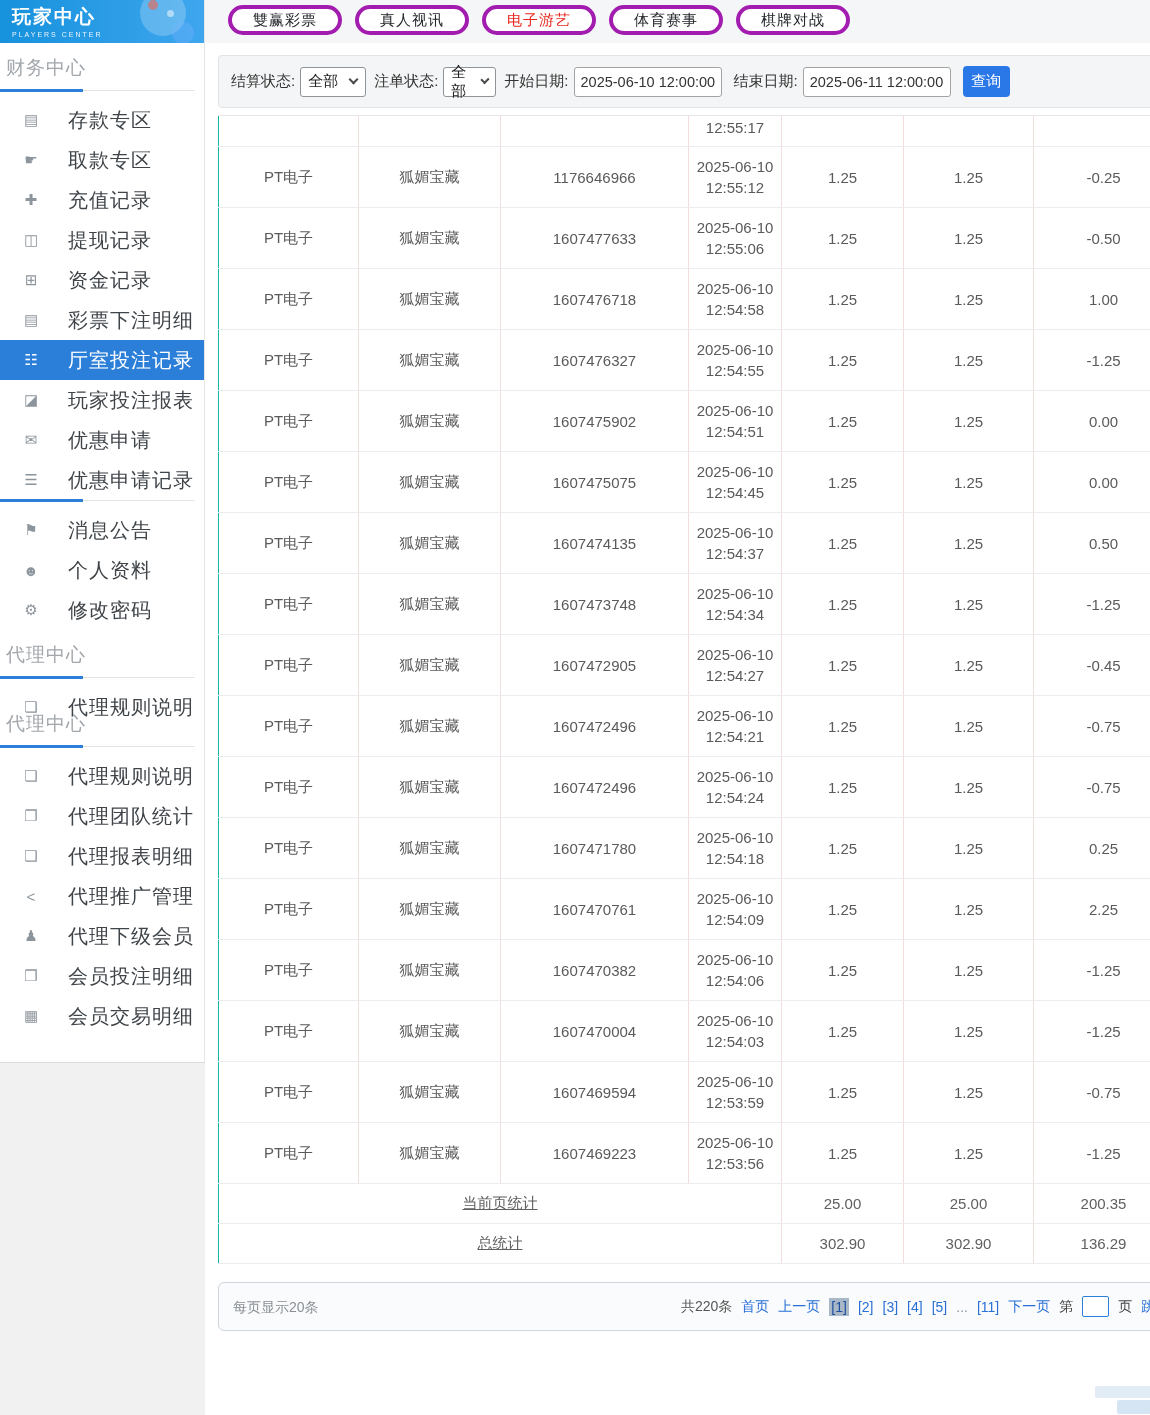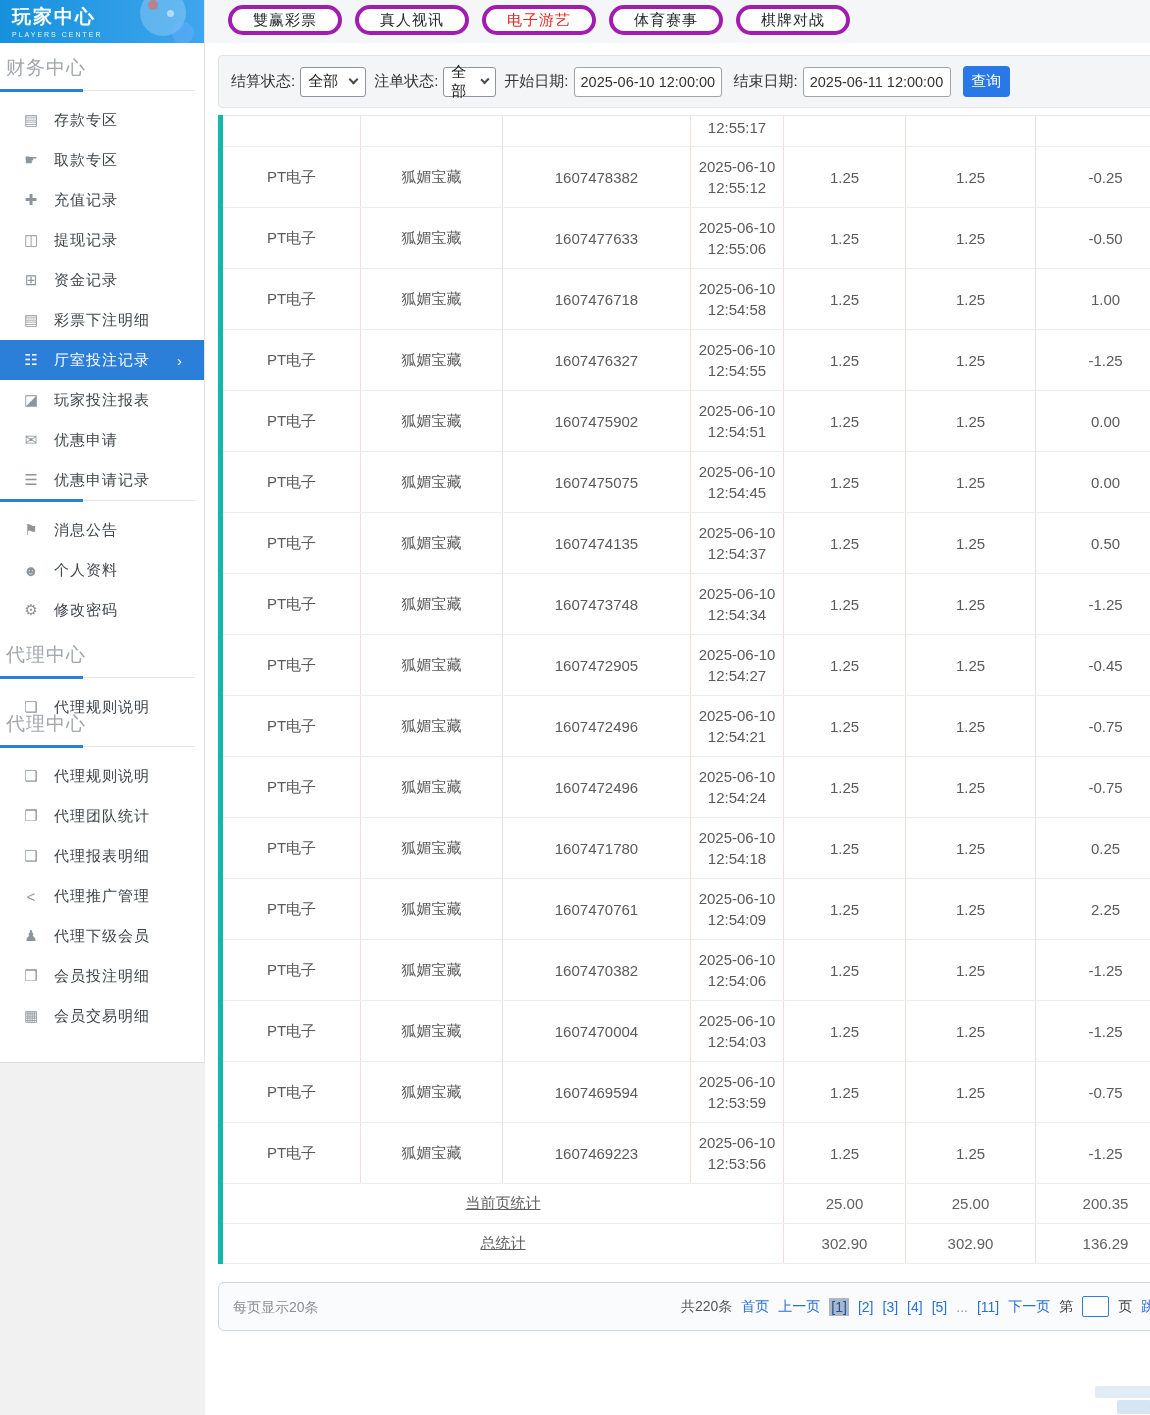--- a/index.html
+++ b/index.html
@@ -18,21 +18,21 @@
   .logo-deco i:nth-child(1){ width:46px;height:46px; right:10px; top:2px; background:rgba(255,255,255,.22);}
   .logo-deco i:nth-child(2){ width:22px;height:22px; right:2px; top:34px; background:rgba(120,180,255,.35);}
   .logo-deco i:nth-child(3){ width:10px;height:10px; right:38px; top:12px; background:rgba(255,90,60,.55);}
   .logo-deco i:nth-child(4){ width:7px;height:7px; right:22px; top:22px; background:rgba(255,255,255,.5);}
 
   .sec-title { font-size:19px; color:#a2a7ac; padding:12px 0 9px 6px; letter-spacing:1px; }
   .sec-divider { position:relative; height:1px; background:#e4e4e4; width:195px; margin-bottom:9px; }
   .sec-divider::before { content:""; position:absolute; left:0; top:-1px; width:83px; height:3px; background:#2b7fd9; }
   .item { height:40px; display:flex; align-items:center; cursor:pointer; position:relative; }
   .item .ic { width:22px; margin-left:20px; color:#8d959c; font-size:15px; text-align:center; }
-  .item .lb { margin-left:12px; font-size:15px; color:#3f4449; letter-spacing:1px; }
+  .item .lb { margin-left:26px; font-size:20px; color:#3f4449; letter-spacing:1px; }
   .item.active { background:#2b7fd9; }
   .item.active .ic, .item.active .lb { color:#fff; }
   .item .chev { position:absolute; right:22px; color:#fff; font-size:15px; }
   .sec.overlap { margin-top:-28px; position:relative; }
   .sec.overlap .sec-title { background:transparent; }
 
   
   .main { position:relative; width:945px; background:#fff; padding-left:13px; }
   .navrow { height:43px; margin-left:-13px; padding:5px 0 0 23px; background:#f5f6f7; display:flex; gap:13px; }
   .pill { display:inline-flex; align-items:center; height:30px; padding:0 21px; background:#fff;
@@ -49,21 +49,21 @@
   .finput { width:148px; height:30px; border:1px solid #a3a3a3; border-radius:3px; background:#fff;
     font-size:14.5px; color:#333; padding:0 6px; margin-right:12px; font-family:"Liberation Sans",sans-serif; }
   .btn-search { width:47px; height:31px; background:#2a78e8; color:#fff; border:none; border-radius:4px;
     font-size:15px; cursor:pointer; font-family:"Liberation Sans",sans-serif; }
 
   
   table.bets { margin-top:7px; width:955px; table-layout:fixed; border-collapse:collapse; font-size:15px; color:#5a5a5a; }
   table.bets td { text-align:center; border-right:1px solid #f3dede; border-bottom:1px solid #ececec; }
   table.bets tr.partial td { height:31px; vertical-align:top; padding-top:3px; border-top:1px solid #e6e6e6; }
   table.bets tr.datarow td { height:61px; vertical-align:middle; }
-  table.bets td:first-child { border-left:5px solid #14b8a6; }
+  table.bets td:first-child { border-left:1px solid #14b8a6; }
   table.bets .dt { line-height:21px; }
   table.bets tr.sumrow td { height:40px; vertical-align:middle; color:#606060; }
   table.bets tr.sumrow td.sl { border-right:1px solid #f3dede;text-decoration:underline; }
 
   
   .pagebar { position:relative; margin-top:18px; width:960px; height:49px; background:#fafbfc;
     border:1px solid #ccd6e0; border-radius:6px; font-size:14px; }
   .perpage { position:absolute; left:14px; top:16px; color:#8a8f94; }
   .pag-right { position:absolute; left:462px; top:0; height:100%; display:flex; align-items:center; gap:9px; white-space:nowrap; }
   .pag-total { color:#555; }
@@ -243,21 +243,21 @@
             <td></td>
             <td></td>
             <td>12:55:17</td>
             <td></td>
             <td></td>
             <td></td>
           </tr>
           <tr class="datarow">
             <td>PT电子</td>
             <td>狐媚宝藏</td>
-            <td>1607478382</td>
+            <td>1176646966</td>
             <td class="dt">
               <div>2025-06-10</div>
               <div>12:55:12</div>
             </td>
             <td>1.25</td>
             <td>1.25</td>
             <td>-0.25</td>
           </tr>
           <tr class="datarow">
             <td>PT电子</td>

